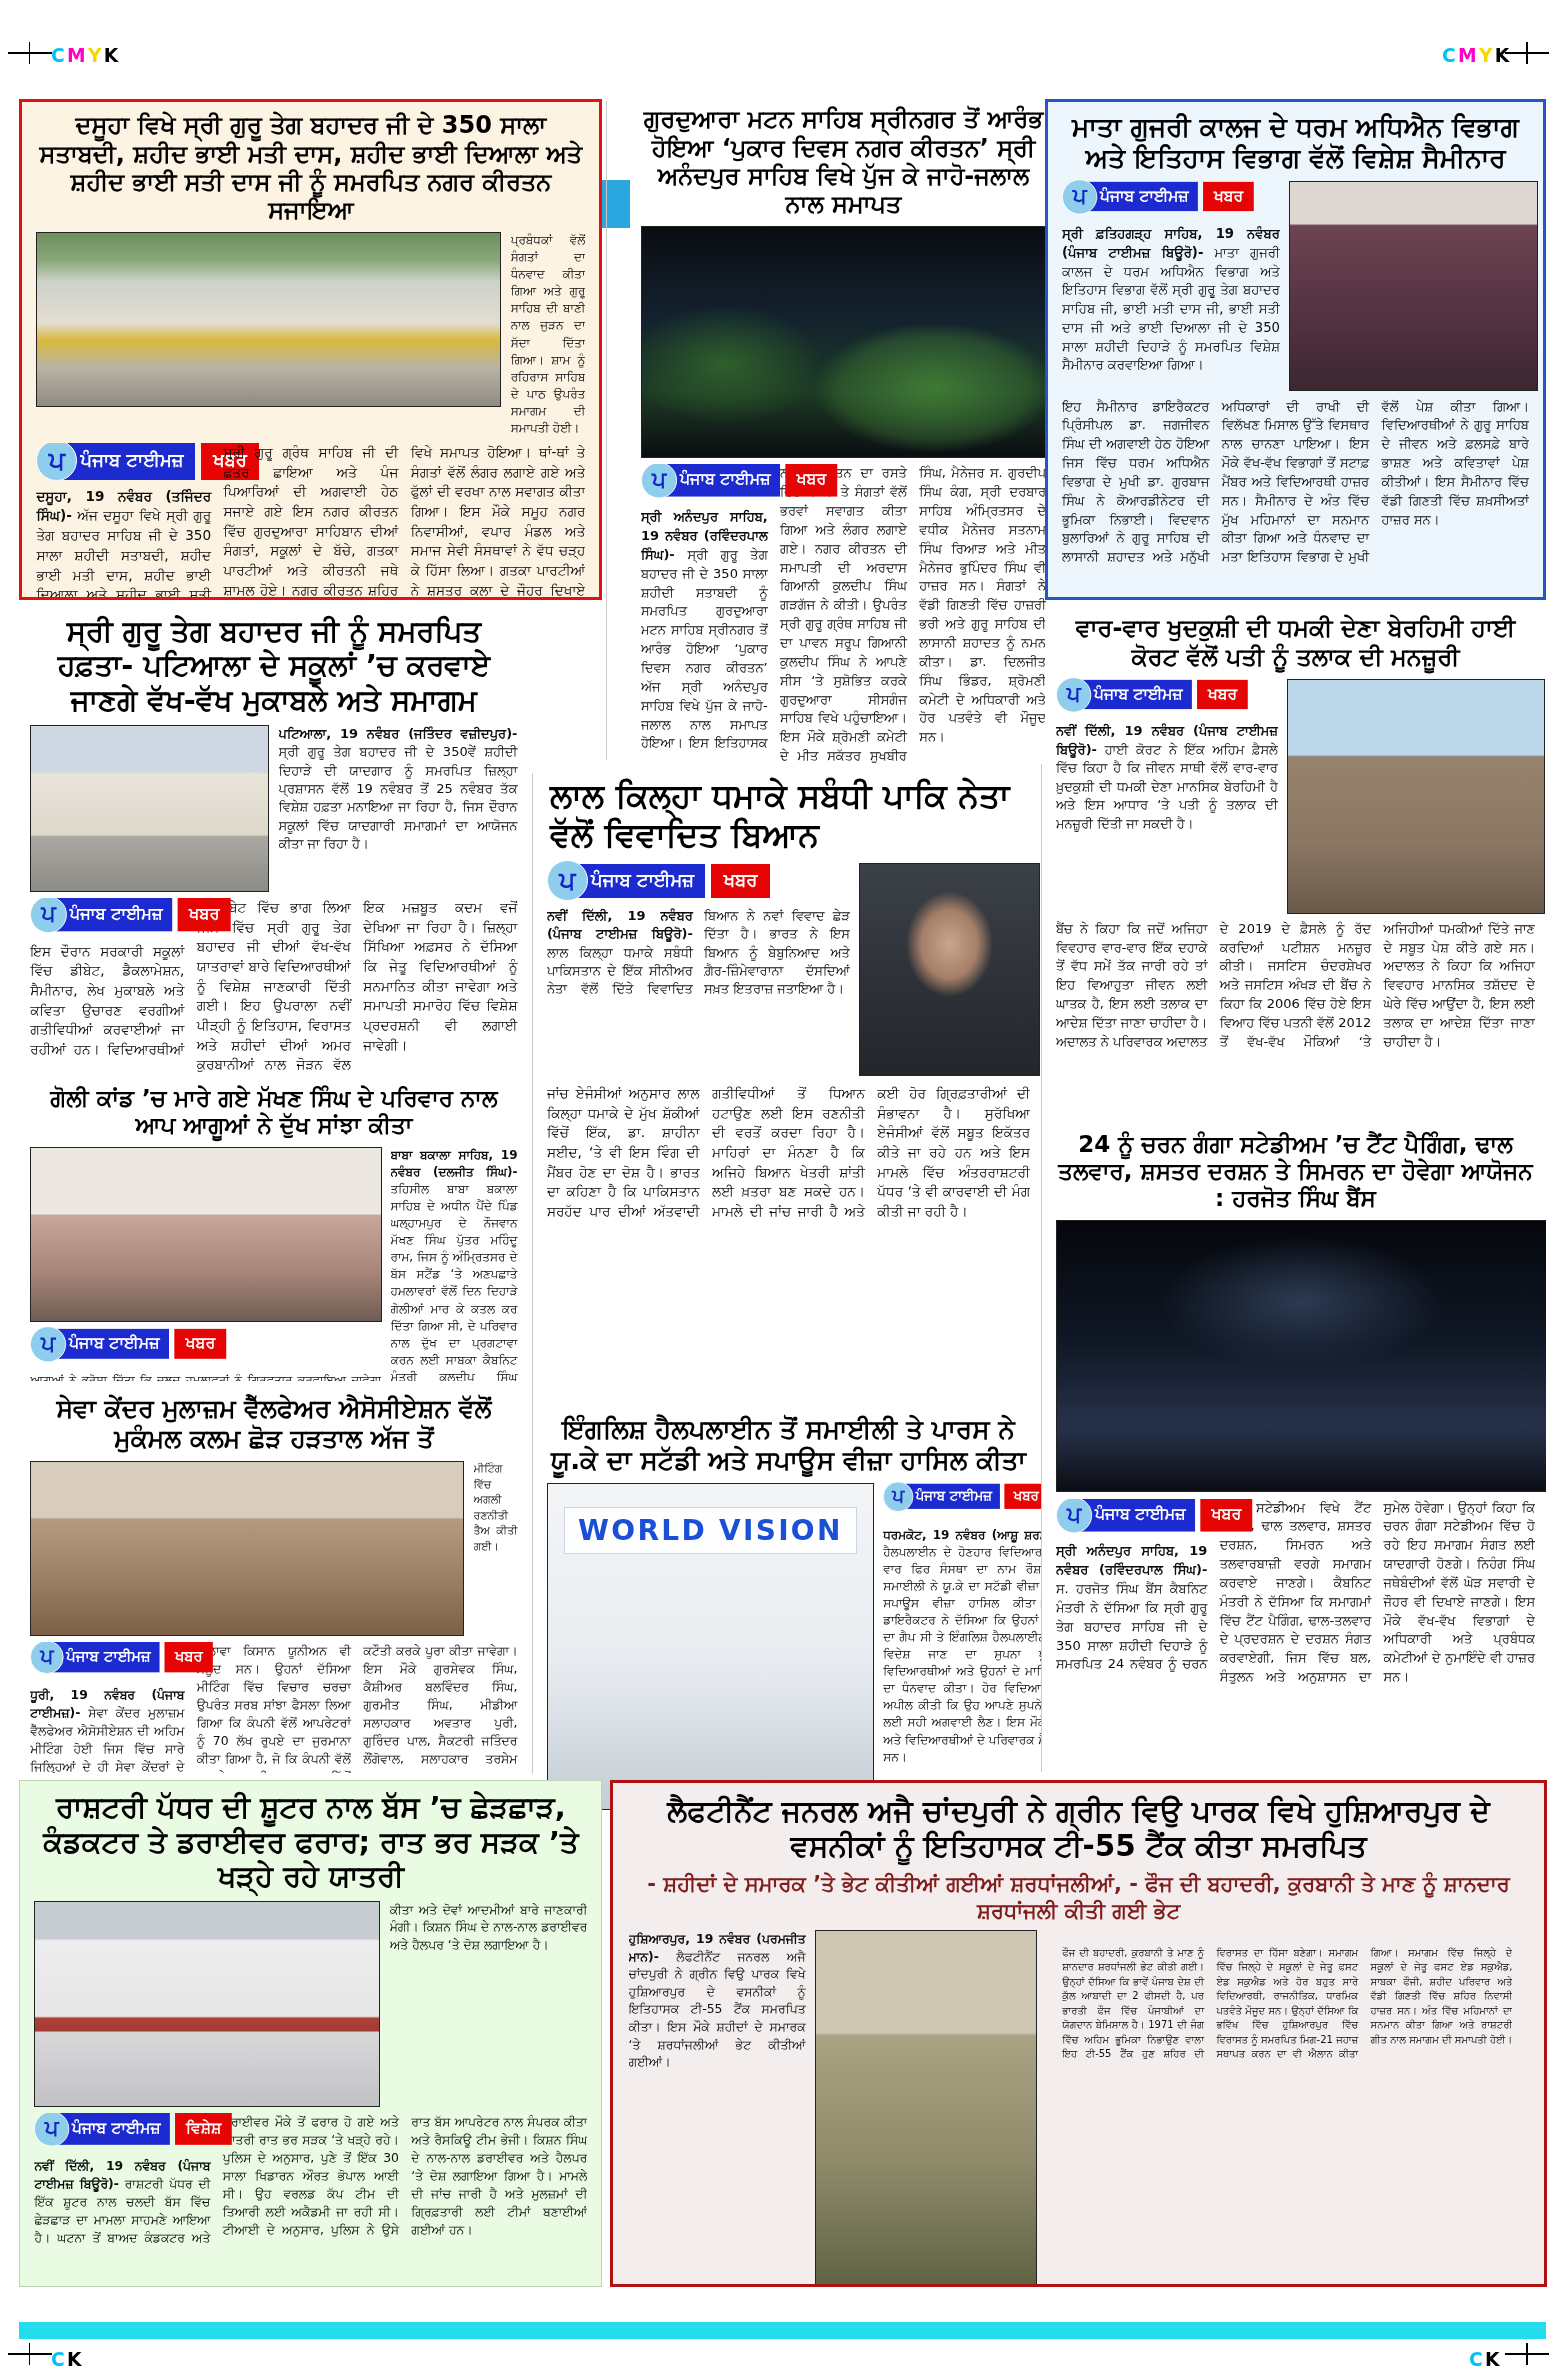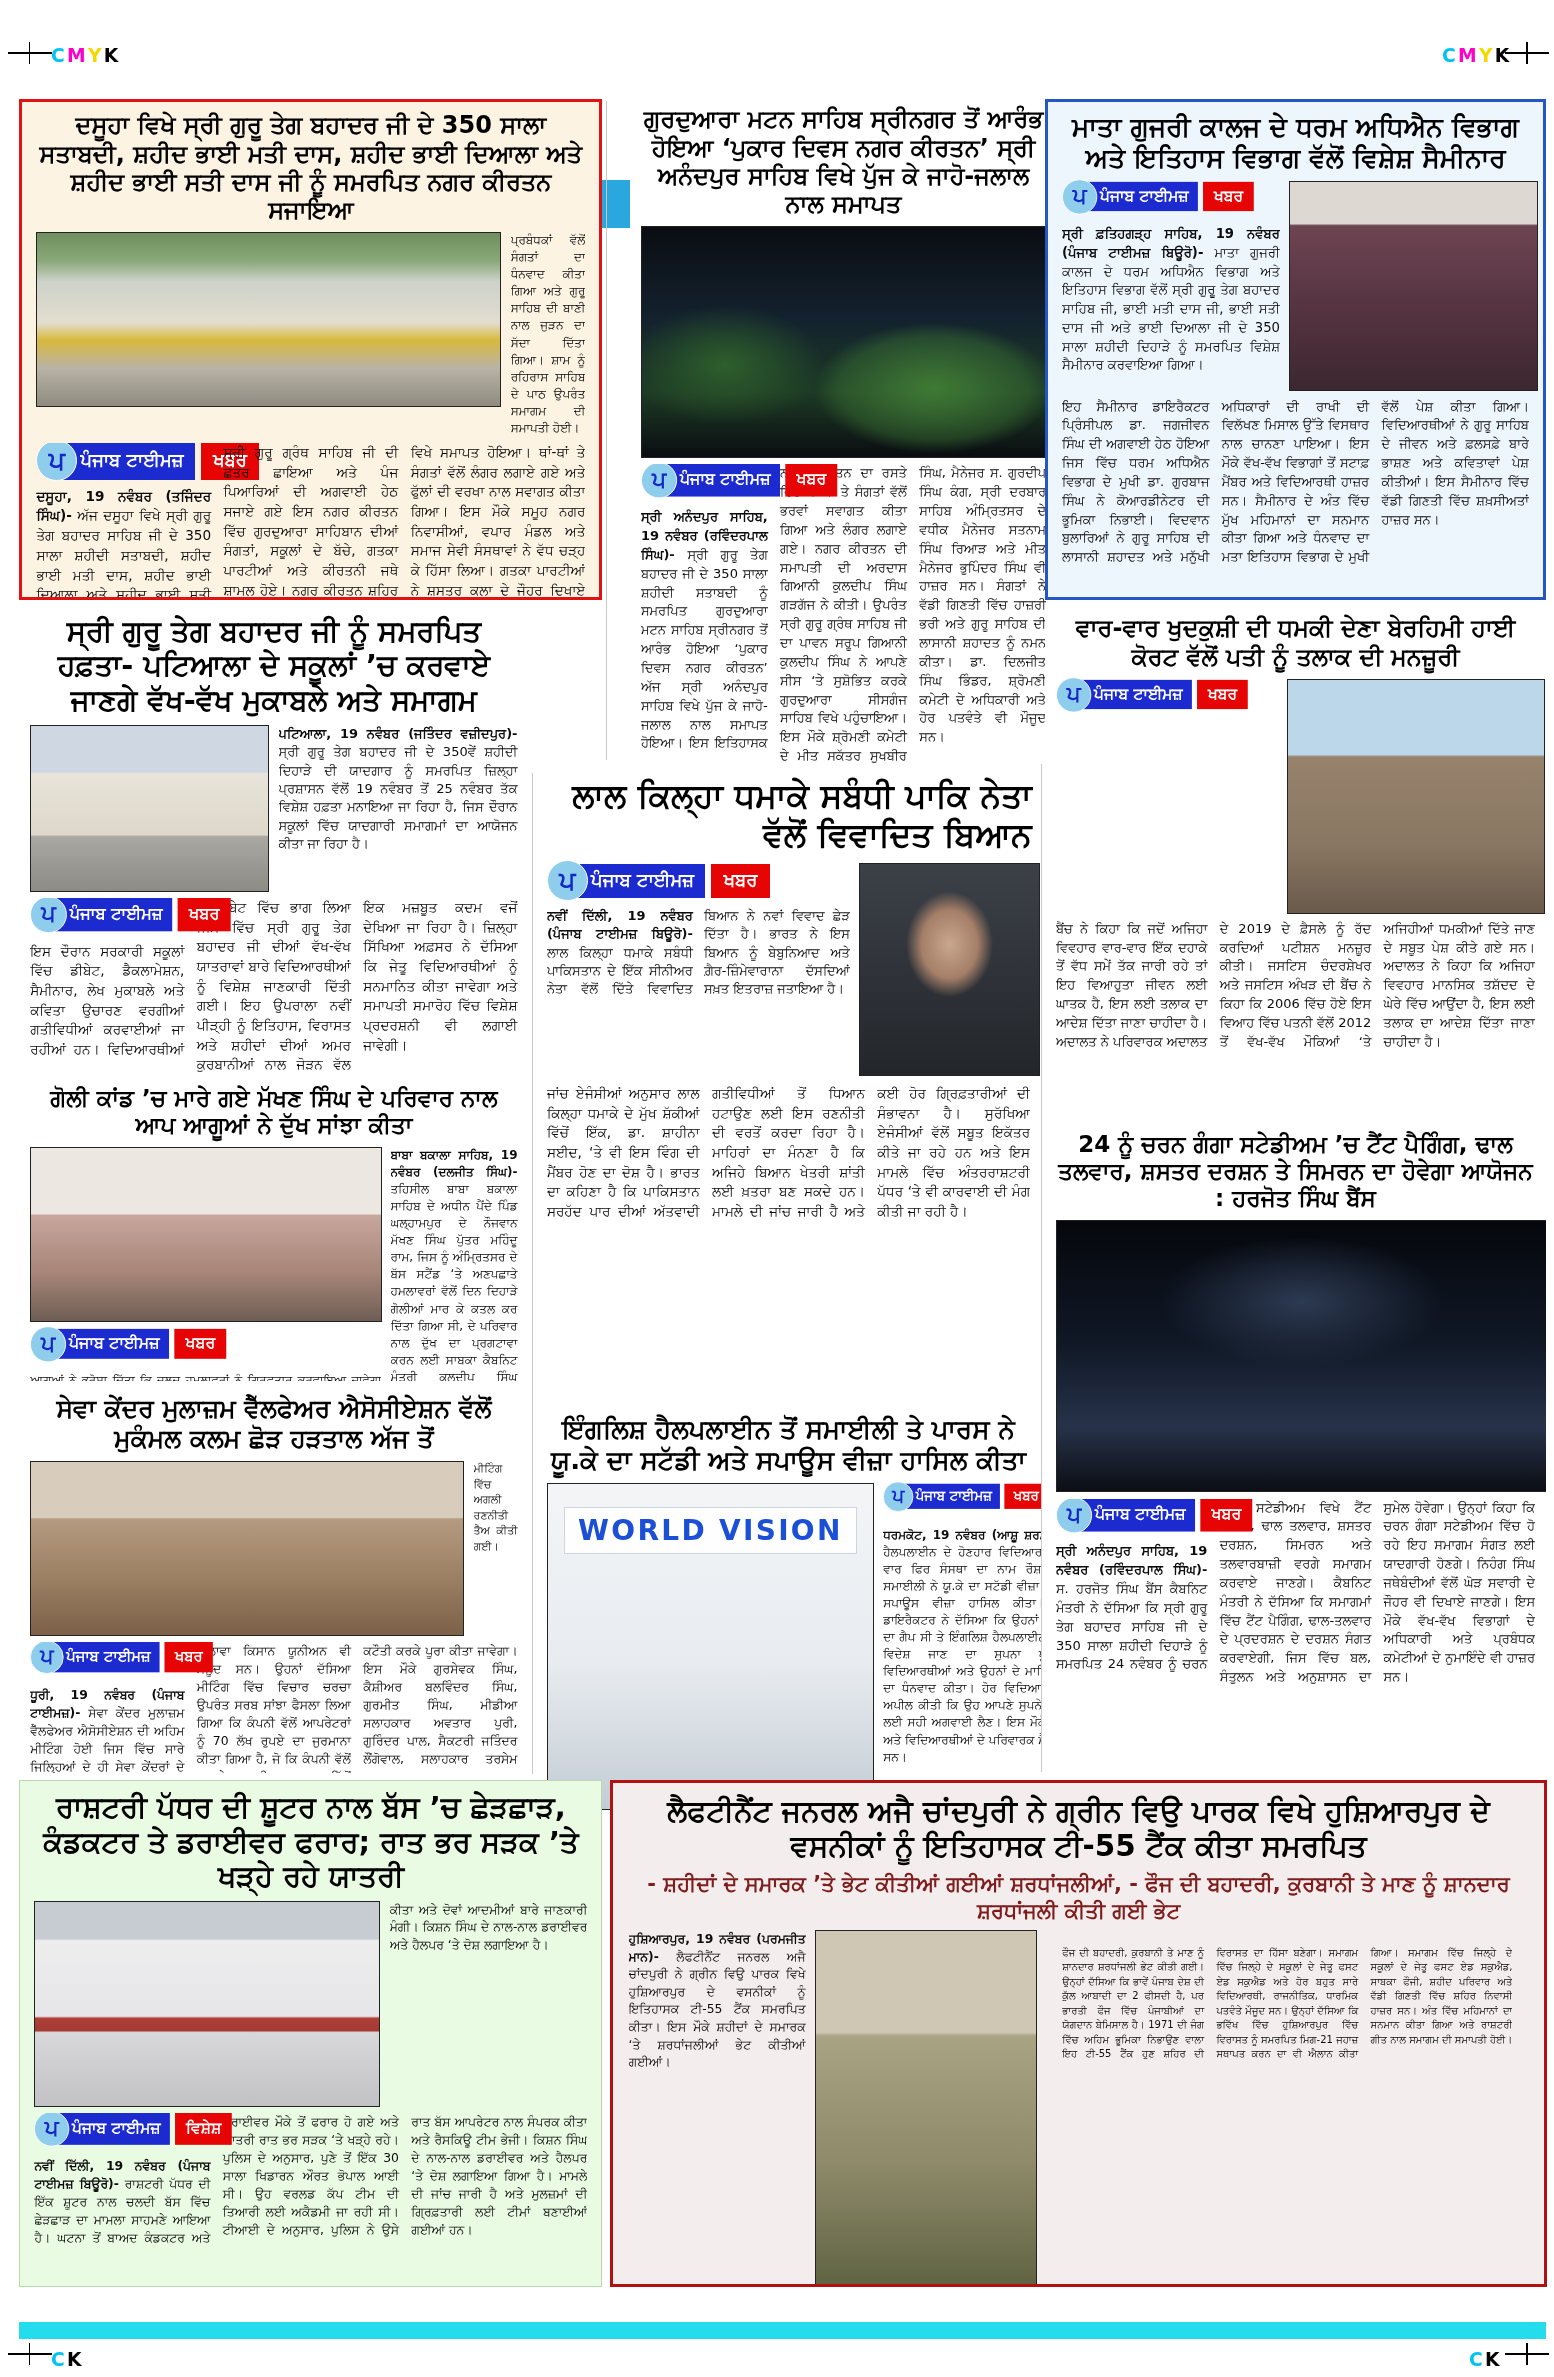--- a/index.html
+++ b/index.html
@@ -153,30 +153,31 @@
 
 <section class="art" style="left:1045px;top:608px;width:501px;height:510px;padding:3.1px;">
   <div class="hl" style="font-size:24px;">ਵਾਰ-ਵਾਰ ਖੁਦਕੁਸ਼ੀ ਦੀ ਧਮਕੀ ਦੇਣਾ ਬੇਰਹਿਮੀ ਹਾਈ ਕੋਰਟ ਵੱਲੋਂ ਪਤੀ ਨੂੰ ਤਲਾਕ ਦੀ ਮਨਜ਼ੂਰੀ</div>
   <div class="row">
     <div style="width:222px;flex:none;">
       <div class="badge" style="transform:scale(.86);transform-origin:left top;">
         <span class="bc">ਪ</span>
         <span class="bb">ਪੰਜਾਬ ਟਾਈਮਜ਼</span>
         <span class="bt">ਖਬਰ</span>
       </div>
+      <div class="side"><b class="dl">ਨਵੀਂ ਦਿੱਲੀ, 19 ਨਵੰਬਰ (ਪੰਜਾਬ ਟਾਈਮਜ਼ ਬਿਊਰੋ)-</b> <span>ਹਾਈ ਕੋਰਟ ਨੇ ਇੱਕ ਅਹਿਮ ਫ਼ੈਸਲੇ ਵਿੱਚ ਕਿਹਾ ਹੈ ਕਿ ਜੀਵਨ ਸਾਥੀ ਵੱਲੋਂ ਵਾਰ-ਵਾਰ ਖ਼ੁਦਕੁਸ਼ੀ ਦੀ ਧਮਕੀ ਦੇਣਾ ਮਾਨਸਿਕ ਬੇਰਹਿਮੀ ਹੈ ਅਤੇ ਇਸ ਆਧਾਰ ‘ਤੇ ਪਤੀ ਨੂੰ ਤਲਾਕ ਦੀ ਮਨਜ਼ੂਰੀ ਦਿੱਤੀ ਜਾ ਸਕਦੀ ਹੈ।</span></div>
     </div>
     <div class="ph p6" style="width:256px;height:233px;"></div>
   </div>
   <div class="cols c3" style="height:179px;font-size:13px;">
     <p><span>ਬੈਂਚ ਨੇ ਕਿਹਾ ਕਿ ਜਦੋਂ ਅਜਿਹਾ ਵਿਵਹਾਰ ਵਾਰ-ਵਾਰ ਇੱਕ ਦਹਾਕੇ ਤੋਂ ਵੱਧ ਸਮੇਂ ਤੱਕ ਜਾਰੀ ਰਹੇ ਤਾਂ ਇਹ ਵਿਆਹੁਤਾ ਜੀਵਨ ਲਈ ਘਾਤਕ ਹੈ, ਇਸ ਲਈ ਤਲਾਕ ਦਾ ਆਦੇਸ਼ ਦਿੱਤਾ ਜਾਣਾ ਚਾਹੀਦਾ ਹੈ। ਅਦਾਲਤ ਨੇ ਪਰਿਵਾਰਕ ਅਦਾਲਤ ਦੇ 2019 ਦੇ ਫ਼ੈਸਲੇ ਨੂੰ ਰੱਦ ਕਰਦਿਆਂ ਪਟੀਸ਼ਨ ਮਨਜ਼ੂਰ ਕੀਤੀ। ਜਸਟਿਸ ਚੰਦਰਸ਼ੇਖਰ ਅਤੇ ਜਸਟਿਸ ਅੰਖੜ ਦੀ ਬੈਂਚ ਨੇ ਕਿਹਾ ਕਿ 2006 ਵਿੱਚ ਹੋਏ ਇਸ ਵਿਆਹ ਵਿੱਚ ਪਤਨੀ ਵੱਲੋਂ 2012 ਤੋਂ ਵੱਖ-ਵੱਖ ਮੌਕਿਆਂ ‘ਤੇ ਅਜਿਹੀਆਂ ਧਮਕੀਆਂ ਦਿੱਤੇ ਜਾਣ ਦੇ ਸਬੂਤ ਪੇਸ਼ ਕੀਤੇ ਗਏ ਸਨ। ਅਦਾਲਤ ਨੇ ਕਿਹਾ ਕਿ ਅਜਿਹਾ ਵਿਵਹਾਰ ਮਾਨਸਿਕ ਤਸ਼ੱਦਦ ਦੇ ਘੇਰੇ ਵਿੱਚ ਆਉਂਦਾ ਹੈ, ਇਸ ਲਈ ਤਲਾਕ ਦਾ ਆਦੇਸ਼ ਦਿੱਤਾ ਜਾਣਾ ਚਾਹੀਦਾ ਹੈ।</span></p>
   </div>
 </section>
 
 <section class="art" style="left:536px;top:771px;width:505px;height:575px;padding:3.1px;">
-  <div class="hl" style="font-size:33px;text-align:right;margin-left:11px;">ਲਾਲ ਕਿਲ੍ਹਾ ਧਮਾਕੇ ਸਬੰਧੀ ਪਾਕਿ ਨੇਤਾ ਵੱਲੋਂ ਵਿਵਾਦਿਤ ਬਿਆਨ</div>
+  <div class="hl" style="font-size:33px;text-align:left;margin-left:11px;">ਲਾਲ ਕਿਲ੍ਹਾ ਧਮਾਕੇ ਸਬੰਧੀ ਪਾਕਿ ਨੇਤਾ ਵੱਲੋਂ ਵਿਵਾਦਿਤ ਬਿਆਨ</div>
   <div class="row">
     <div style="width:303px;flex:none;">
       <div class="badge">
         <span class="bc">ਪ</span>
         <span class="bb">ਪੰਜਾਬ ਟਾਈਮਜ਼</span>
         <span class="bt">ਖਬਰ</span>
       </div>
       <div class="side c2" style="column-count:2;column-gap:11px;height:171px;"><b class="dl">ਨਵੀਂ ਦਿੱਲੀ, 19 ਨਵੰਬਰ (ਪੰਜਾਬ ਟਾਈਮਜ਼ ਬਿਊਰੋ)-</b> <span>ਲਾਲ ਕਿਲ੍ਹਾ ਧਮਾਕੇ ਸਬੰਧੀ ਪਾਕਿਸਤਾਨ ਦੇ ਇੱਕ ਸੀਨੀਅਰ ਨੇਤਾ ਵੱਲੋਂ ਦਿੱਤੇ ਵਿਵਾਦਿਤ ਬਿਆਨ ਨੇ ਨਵਾਂ ਵਿਵਾਦ ਛੇੜ ਦਿੱਤਾ ਹੈ। ਭਾਰਤ ਨੇ ਇਸ ਬਿਆਨ ਨੂੰ ਬੇਬੁਨਿਆਦ ਅਤੇ ਗ਼ੈਰ-ਜ਼ਿੰਮੇਵਾਰਾਨਾ ਦੱਸਦਿਆਂ ਸਖ਼ਤ ਇਤਰਾਜ਼ ਜਤਾਇਆ ਹੈ।</span></div>
     </div>
     <div class="ph p5" style="width:179px;height:211px;"></div>

